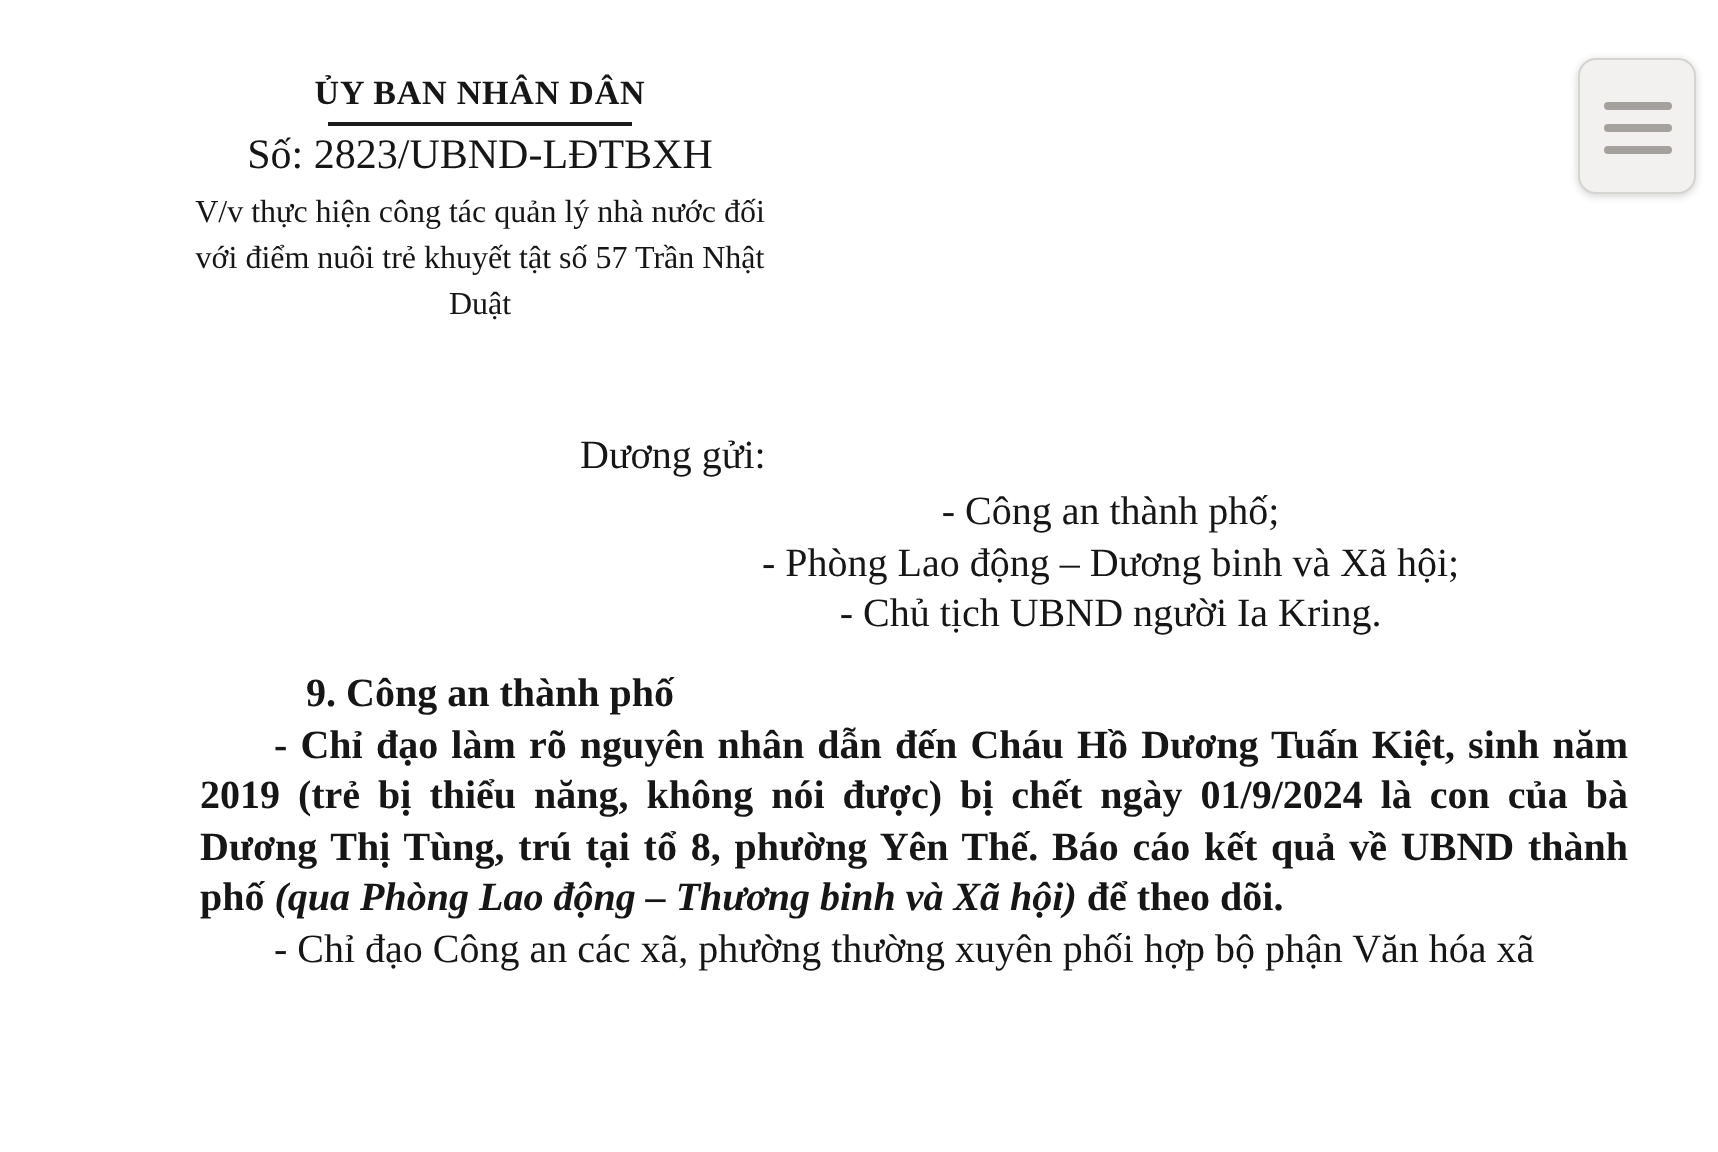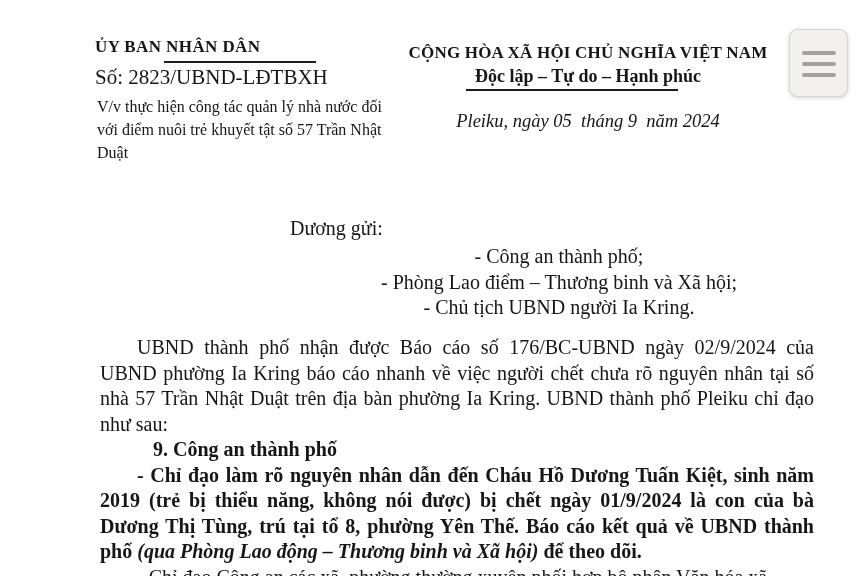--- a/index.html
+++ b/index.html
@@ -11,21 +11,21 @@
     -webkit-font-smoothing:antialiased;
   }
   .page {
     position:relative; width:859px; height:576px;
     overflow:hidden; background:#ffffff;
   }
 
   
   .issuer {
     position:absolute; left:95px; top:36px; width:290px;
-    text-align:left;
+    text-align:center;
   }
   .issuer-l1, .issuer-l2 {
     font-weight:bold; font-size:17px; line-height:22px;
     letter-spacing:0.4px; white-space:nowrap;
   }
   .rule-left {
     width:152px; height:0; border-top:2px solid #1c1c1c;
     margin:3px auto 0 auto;
   }
   .doc-number {
@@ -98,42 +98,35 @@
 
 <div class="page">
 
   <div class="issuer">
     <div class="issuer-l1">ỦY BAN NHÂN DÂN</div>
     <div class="rule-left"></div>
     <div class="doc-number">Số: 2823/UBND-LĐTBXH</div>
     <div class="subject">V/v thực hiện công tác quản lý nhà nước đối với điểm nuôi trẻ khuyết tật số 57 Trần Nhật Duật</div>
   </div>
 
-  <div class="national">
-    <div class="national-l1">CỘNG HÒA XÃ HỘI CHỦ NGHĨA VIỆT NAM</div>
-    <div class="national-l2">Độc lập – Tự do – Hạnh phúc</div>
-    <div class="rule-right"></div>
-    <div class="dateline">Pleiku, ngày 05&nbsp; tháng 9&nbsp; năm 2024</div>
-  </div>
 
   <div class="menu-button">
     <div class="menu-icon">
       <div class="menu-line l1"></div>
       <div class="menu-line l2"></div>
       <div class="menu-line l3"></div>
     </div>
   </div>
 
   <div class="salutation-label">Dương gửi:</div>
   <div class="recipients">
     <div>- Công an thành phố;</div>
-    <div>- Phòng Lao điểm – Thương binh và Xã hội;</div>
+    <div>- Phòng Lao động – Dương binh và Xã hội;</div>
     <div>- Chủ tịch UBND người Ia Kring.</div>
   </div>
 
   <div class="content">
-    <p class="para-1">UBND thành phố nhận được Báo cáo số 176/BC-UBND ngày 02/9/2024 của UBND phường Ia Kring báo cáo nhanh về việc người chết chưa rõ nguyên nhân tại số nhà 57 Trần Nhật Duật trên địa bàn phường Ia Kring. UBND thành phố Pleiku chỉ đạo như sau:</p>
     <p class="heading-1">9. Công an thành phố</p>
     <p class="para-2"><span>- Chỉ đạo làm rõ nguyên nhân dẫn đến Cháu Hồ Dương Tuấn Kiệt, sinh năm 2019 (trẻ bị thiểu năng, không nói được) bị chết ngày 01/9/2024 là con của bà Dương Thị Tùng, trú tại tổ 8, phường Yên Thế. Báo cáo kết quả về UBND thành phố </span><span class="italic">(qua Phòng Lao động – Thương binh và Xã hội)</span><span> để theo dõi.</span></p>
     <p class="para-3">- Chỉ đạo Công an các xã, phường thường xuyên phối hợp bộ phận Văn hóa xã</p>
   </div>
 
 </div>
 
 </body></html>

